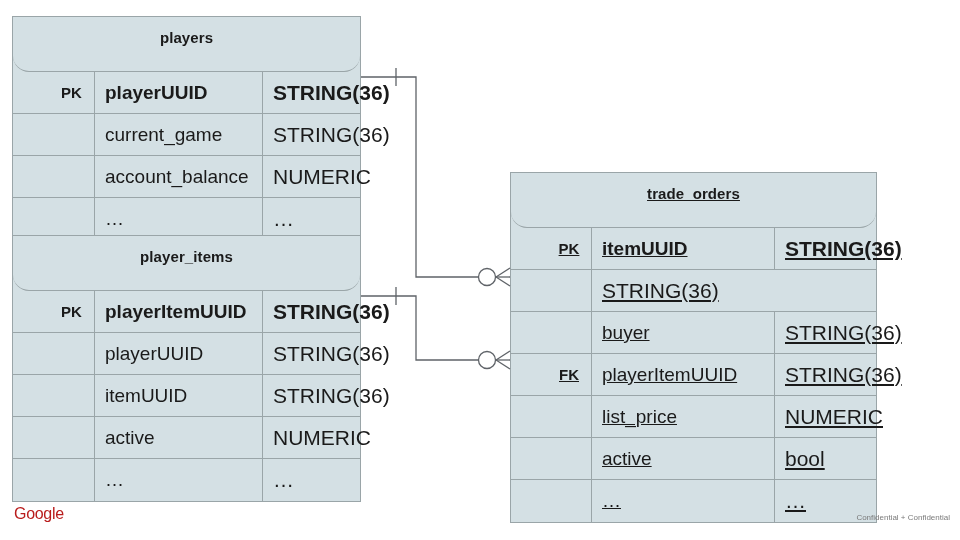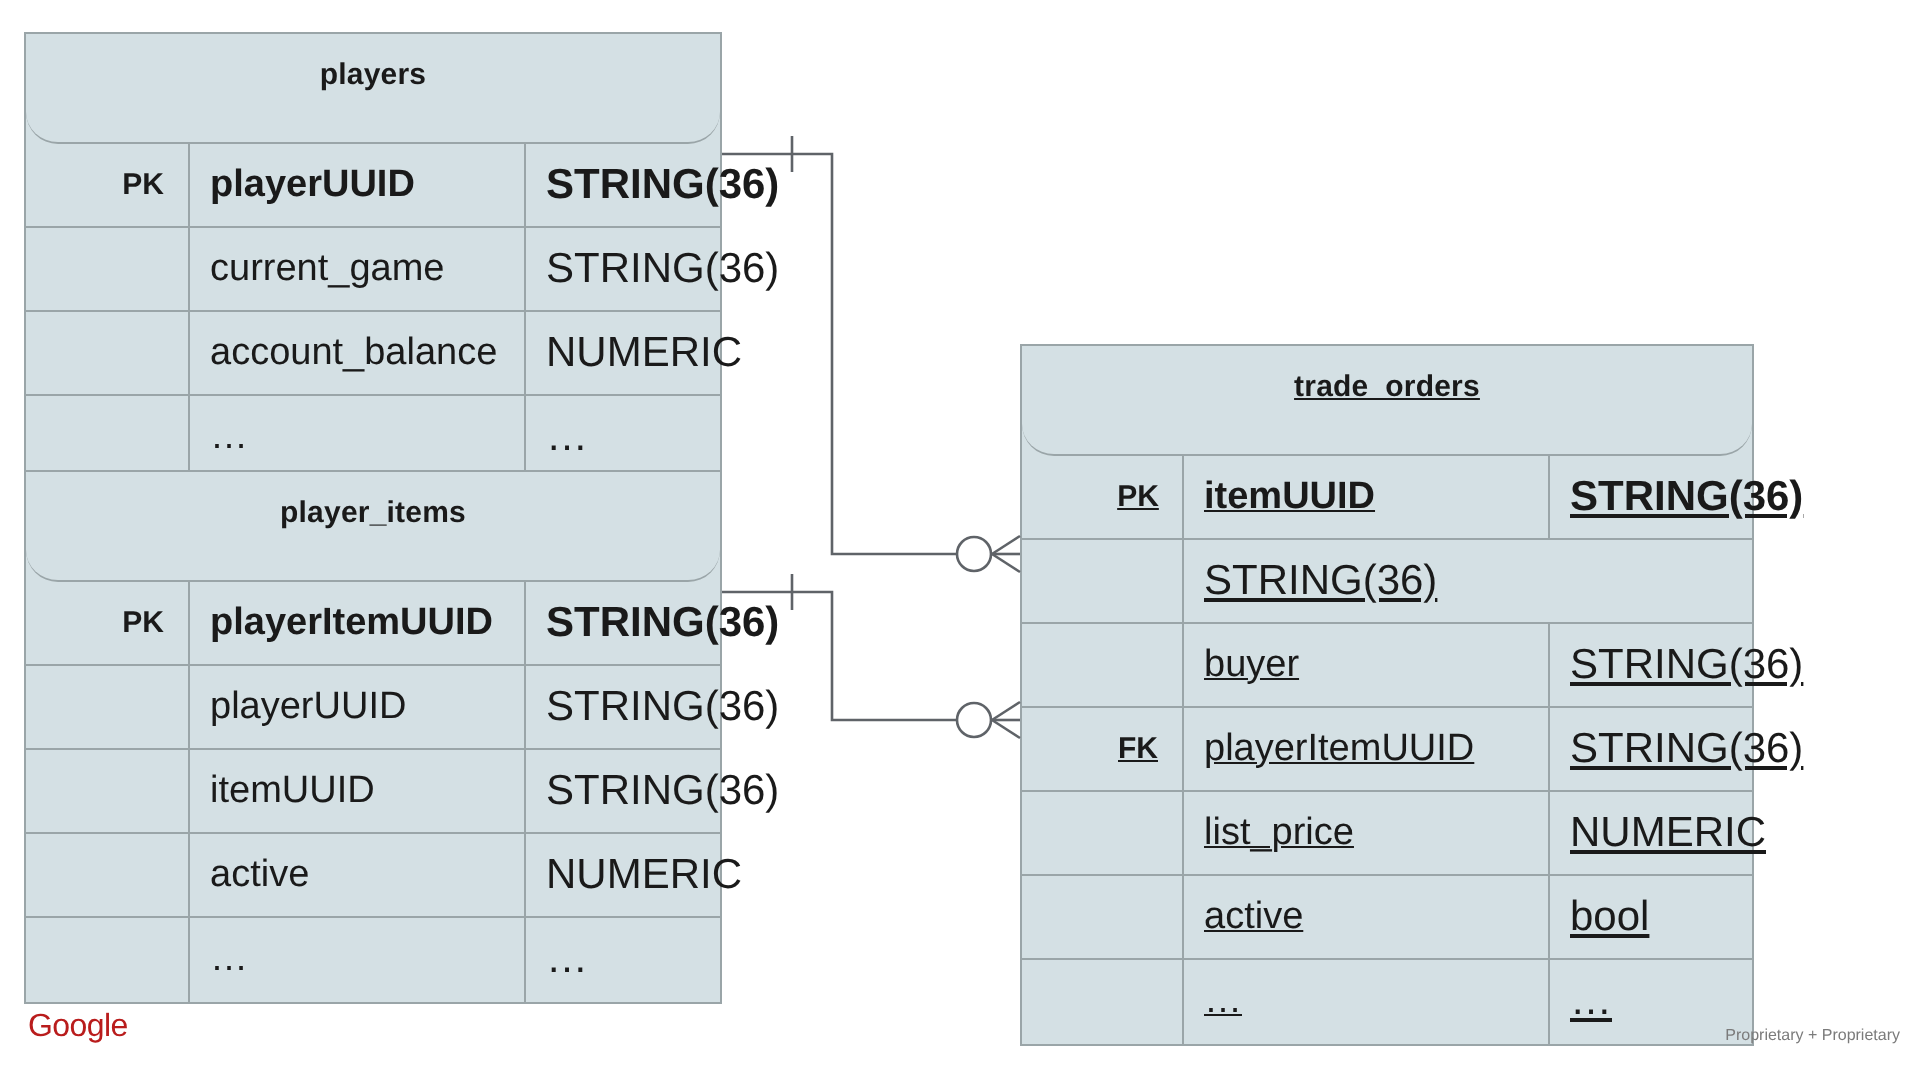--- a/index.html
+++ b/index.html
@@ -233,13 +233,13 @@
         <line x1="496" y1="360" x2="510" y2="351"></line>
         <line x1="496" y1="360" x2="510" y2="360"></line>
         <line x1="496" y1="360" x2="510" y2="369"></line>
       </g>
     </g>
 
   </g>
 </svg>
 
 <div class="logo">Google</div>
-<div class="footer-note">Proprietary + Proprietary</div>
+<div class="footer-note">Confidential + Confidential</div>
 
 </body></html>

